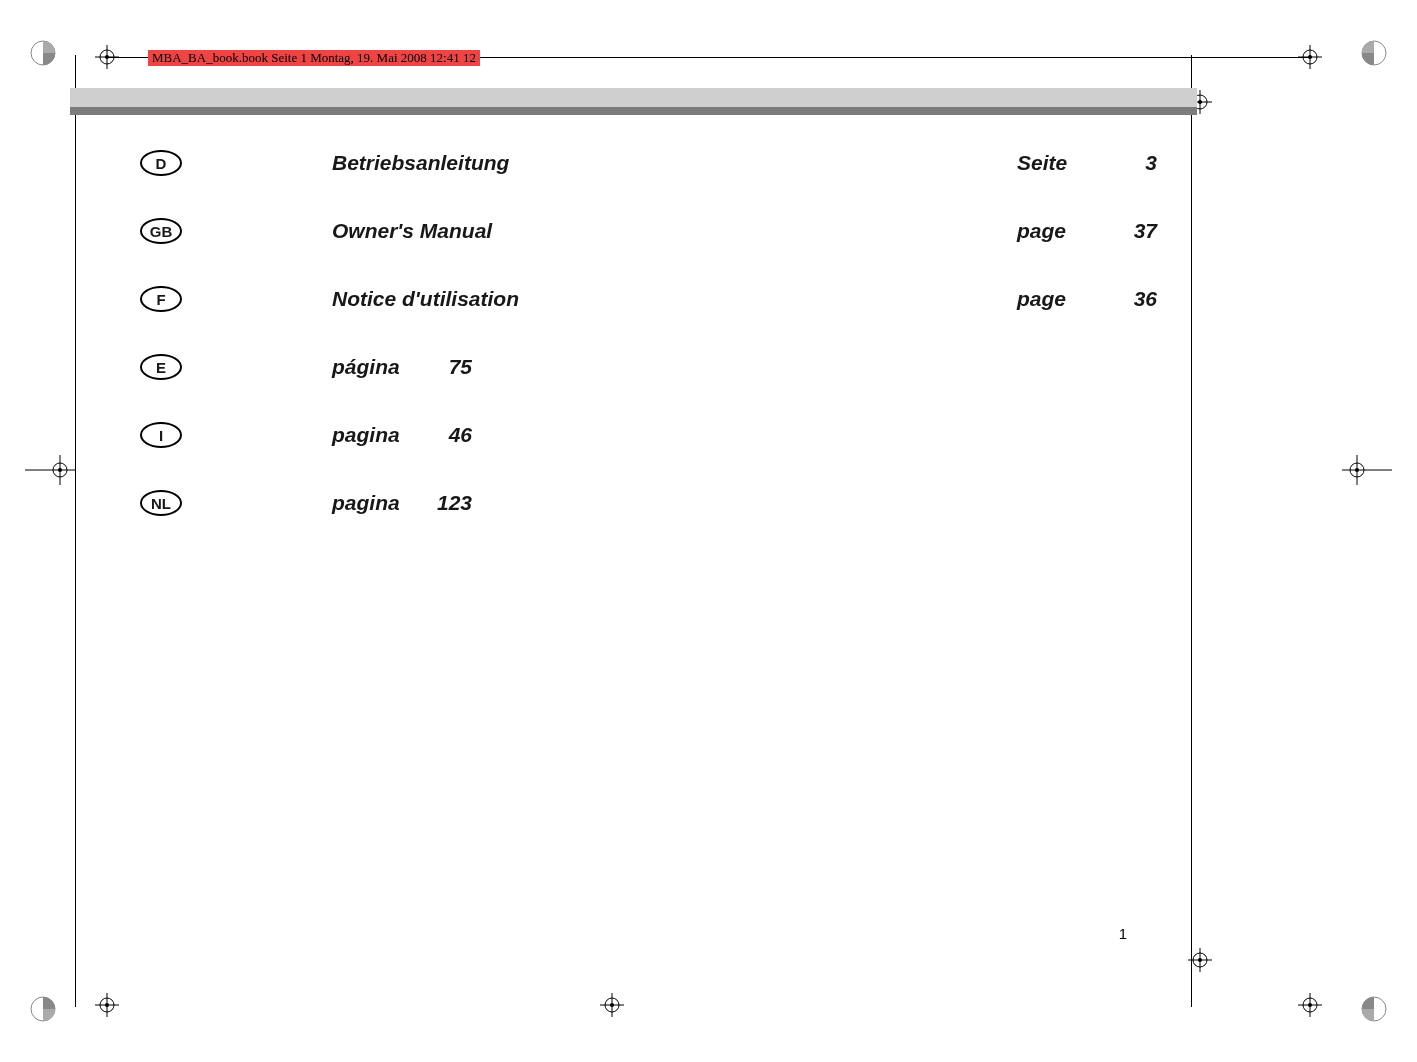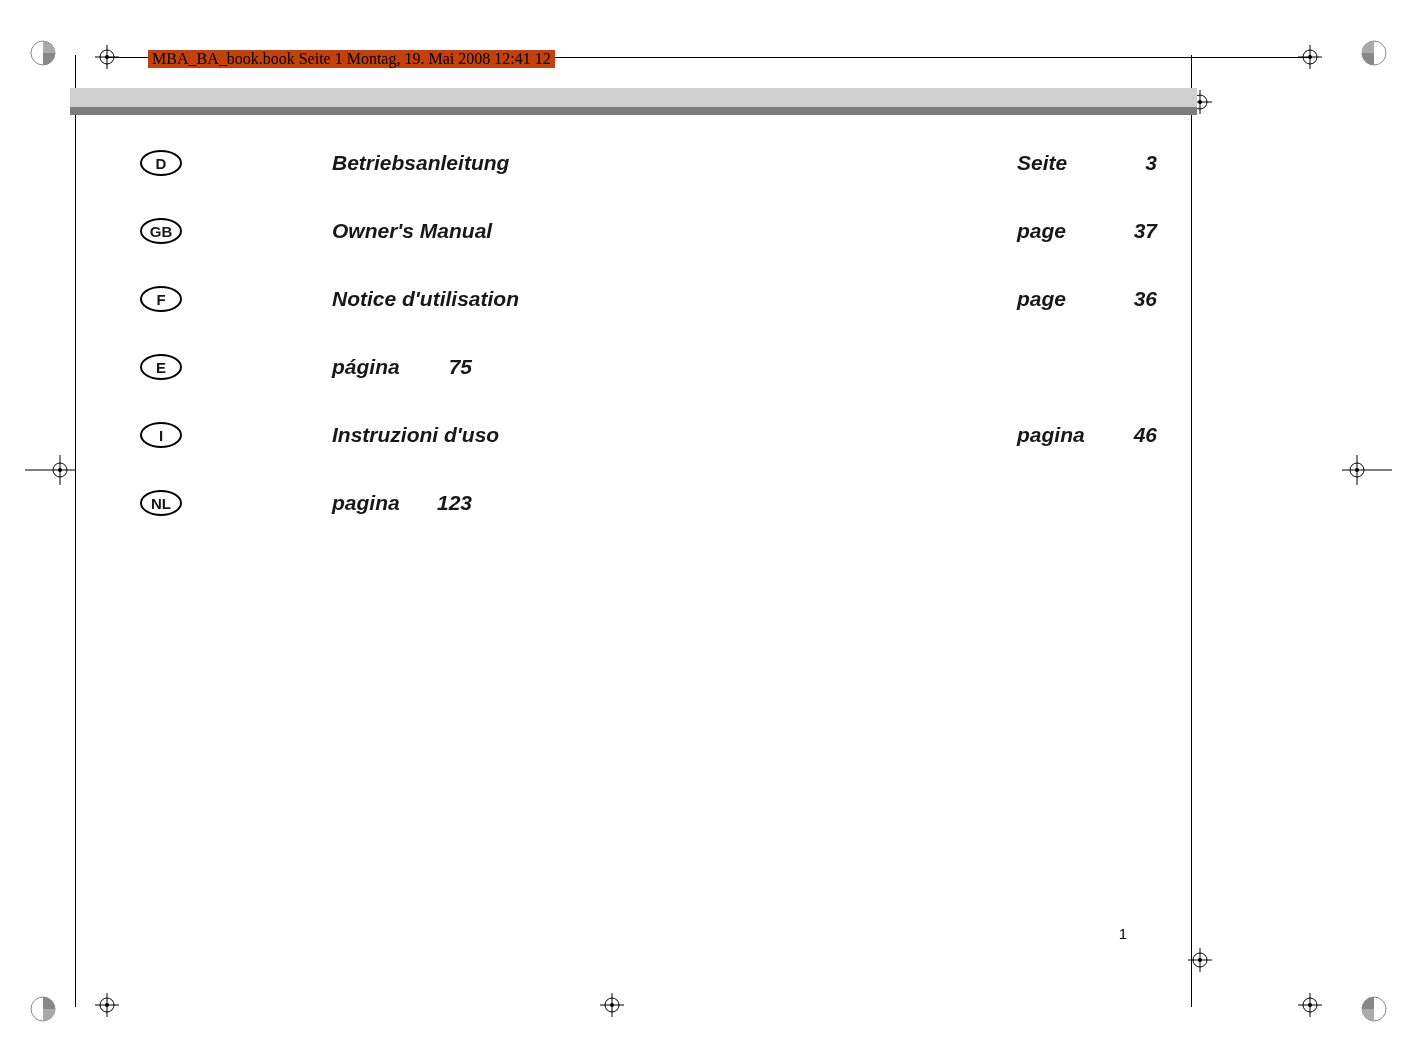--- a/index.html
+++ b/index.html
@@ -35,23 +35,23 @@
       top: 57px;
       left: 105px;
       right: 105px;
       height: 1px;
       background: #000;
     }
     .header-text {
       position: absolute;
       top: 50px;
       left: 148px;
-      font-size: 16px;
+      font-size: 13px;
       font-family: "Times New Roman", serif;
-      background: #c2410c;
+      background: #ef4444;
       padding: 0 4px;
     }
     
     .grey-bar-light {
       position: absolute;
       top: 88px;
       left: 70px;
       right: 220px;
       height: 27px;
       background: #cfcfcf;
@@ -255,21 +255,20 @@
     <div class="toc-pagelabel">page</div>
     <div class="toc-pagenum">36</div>
   </div>
   <div class="toc-row">
     <div class="lang-badge">E</div>
     <div class="toc-pagelabel">página</div>
     <div class="toc-pagenum">75</div>
   </div>
   <div class="toc-row">
     <div class="lang-badge">I</div>
-    <div class="toc-title">Instruzioni d'uso</div>
     <div class="toc-pagelabel">pagina</div>
     <div class="toc-pagenum">46</div>
   </div>
   <div class="toc-row">
     <div class="lang-badge">NL</div>
     <div class="toc-pagelabel">pagina</div>
     <div class="toc-pagenum">123</div>
   </div>
 </div>
 

